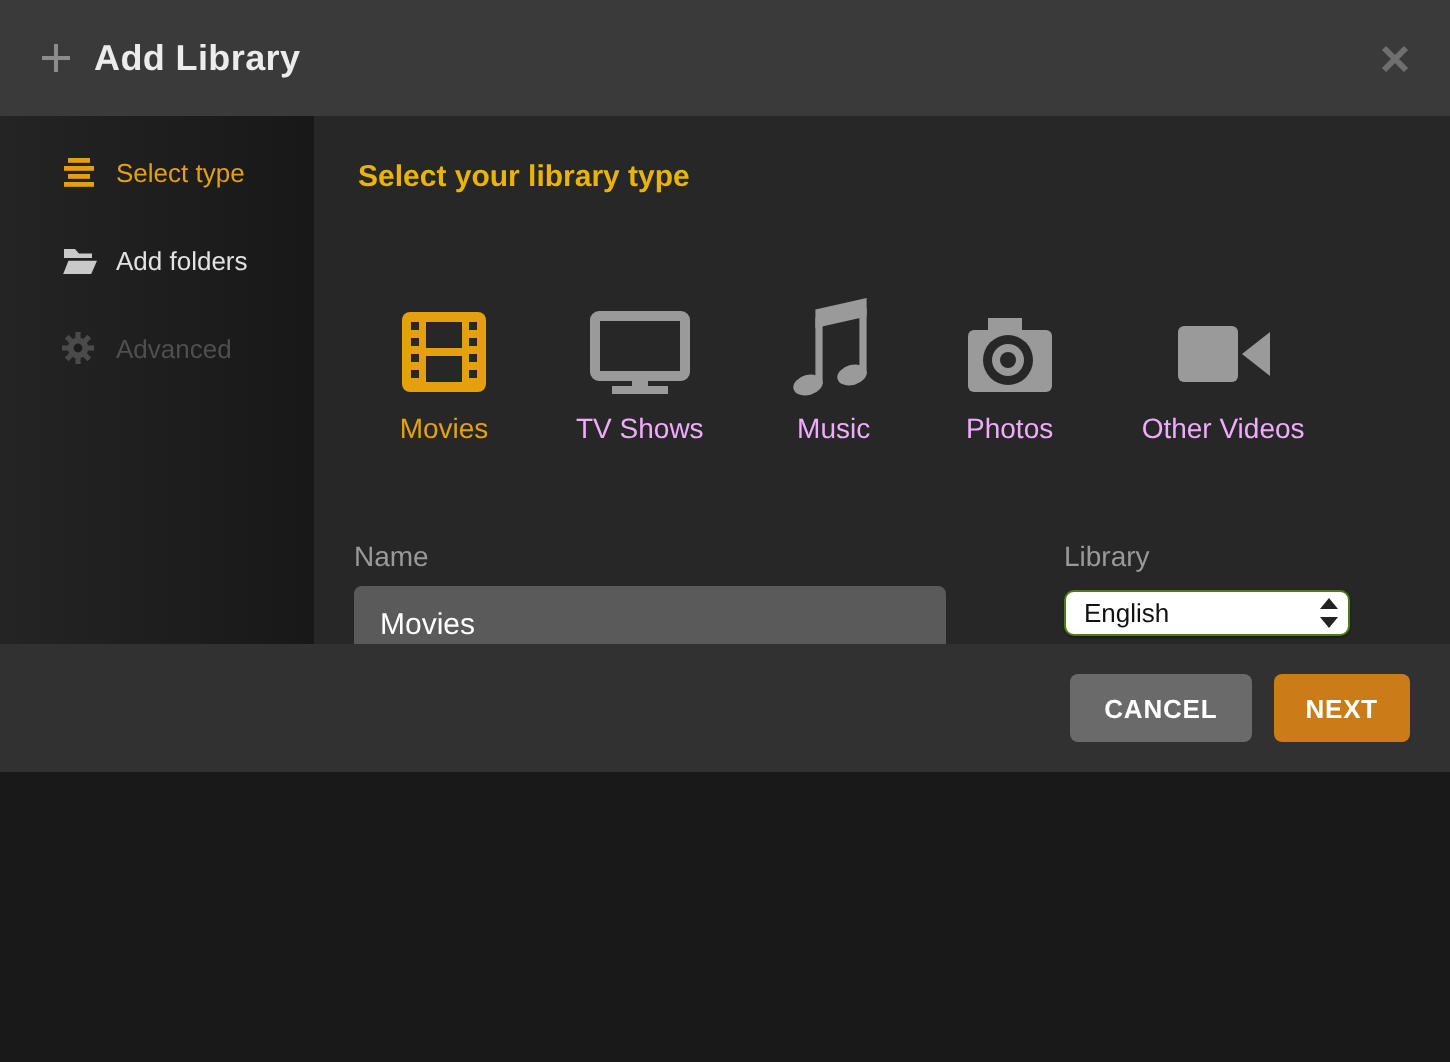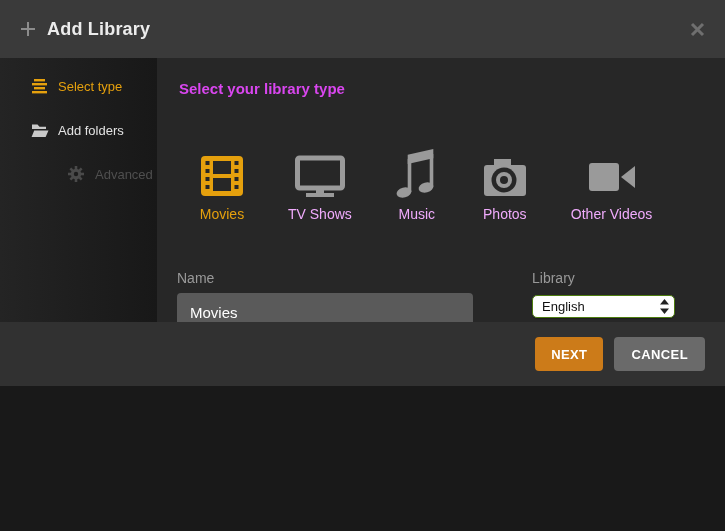--- a/index.html
+++ b/index.html
@@ -11,25 +11,25 @@
   .header .plus { margin-right: 11px; display: flex; align-items: center; }
   .title { font-size: 18px; font-weight: 600; color: #ececec; letter-spacing: 0.2px; }
   .close-btn { position: absolute; right: 20px; top: 21px; width: 16px; height: 16px; cursor: pointer; background: none; border: none; padding: 0; display: flex; align-items: center; justify-content: center; }
 
   
   .sidebar { position: absolute; top: 58px; left: 0; width: 157px; height: 405px; background: linear-gradient(to right, #242424, #181818); padding-top: 6px; }
   .side-item { height: 44px; display: flex; align-items: center; padding-left: 31px; cursor: pointer; font-size: 13px; }
   .side-item .s-icon { width: 20px; margin-right: 7px; display: flex; align-items: center; }
   .side-item.active { color: #e5a00d; }
   .side-item.normal { color: #e2e2e2; align-items: center; }
-  .side-item.disabled { color: #4f4f4f; cursor: default; margin-left: 37px; }
+  .side-item.disabled { color: #4f4f4f; cursor: default; }
 
   
   .main { position: absolute; top: 58px; left: 157px; right: 0; height: 405px; background: #272727; }
-  .heading { margin: 22px 0 0 22px; font-size: 15px; font-weight: 700; color: #d946ef; }
+  .heading { margin: 22px 0 0 22px; font-size: 15px; font-weight: 700; color: #eab308; }
 
   .type-row { display: flex; margin: 50px 0 0 42px; gap: 43px; }
   .type-tile { display: flex; flex-direction: column; align-items: center; cursor: pointer; }
   .type-icon-box { height: 52px; display: flex; align-items: flex-end; justify-content: center; }
   .type-label { margin-top: 7px; font-size: 14px; color: #f0abfc; white-space: nowrap; }
   .type-tile.selected .type-label { color: #e5a00d; }
 
   .fields-row { display: flex; margin: 48px 0 0 20px; gap: 28px; }
   .field-label { font-size: 14px; color: #999999; }
   .name-col { width: 296px; }
@@ -190,19 +190,19 @@
               <polygon points="4.5,0 9,5.5 0,5.5" fill="#222222"></polygon>
               <polygon points="4.5,15 9,9.5 0,9.5" fill="#222222"></polygon>
             </svg>
           </span>
         </div>
       </div>
     </div>
   </div>
 
   <div class="footer">
+    <button class="btn btn-cancel">CANCEL</button>
     <button class="btn btn-next">NEXT</button>
-    <button class="btn btn-cancel">CANCEL</button>
   </div>
 
   <div class="bottom-strip"></div>
 
 </div>
 
 </body></html>

